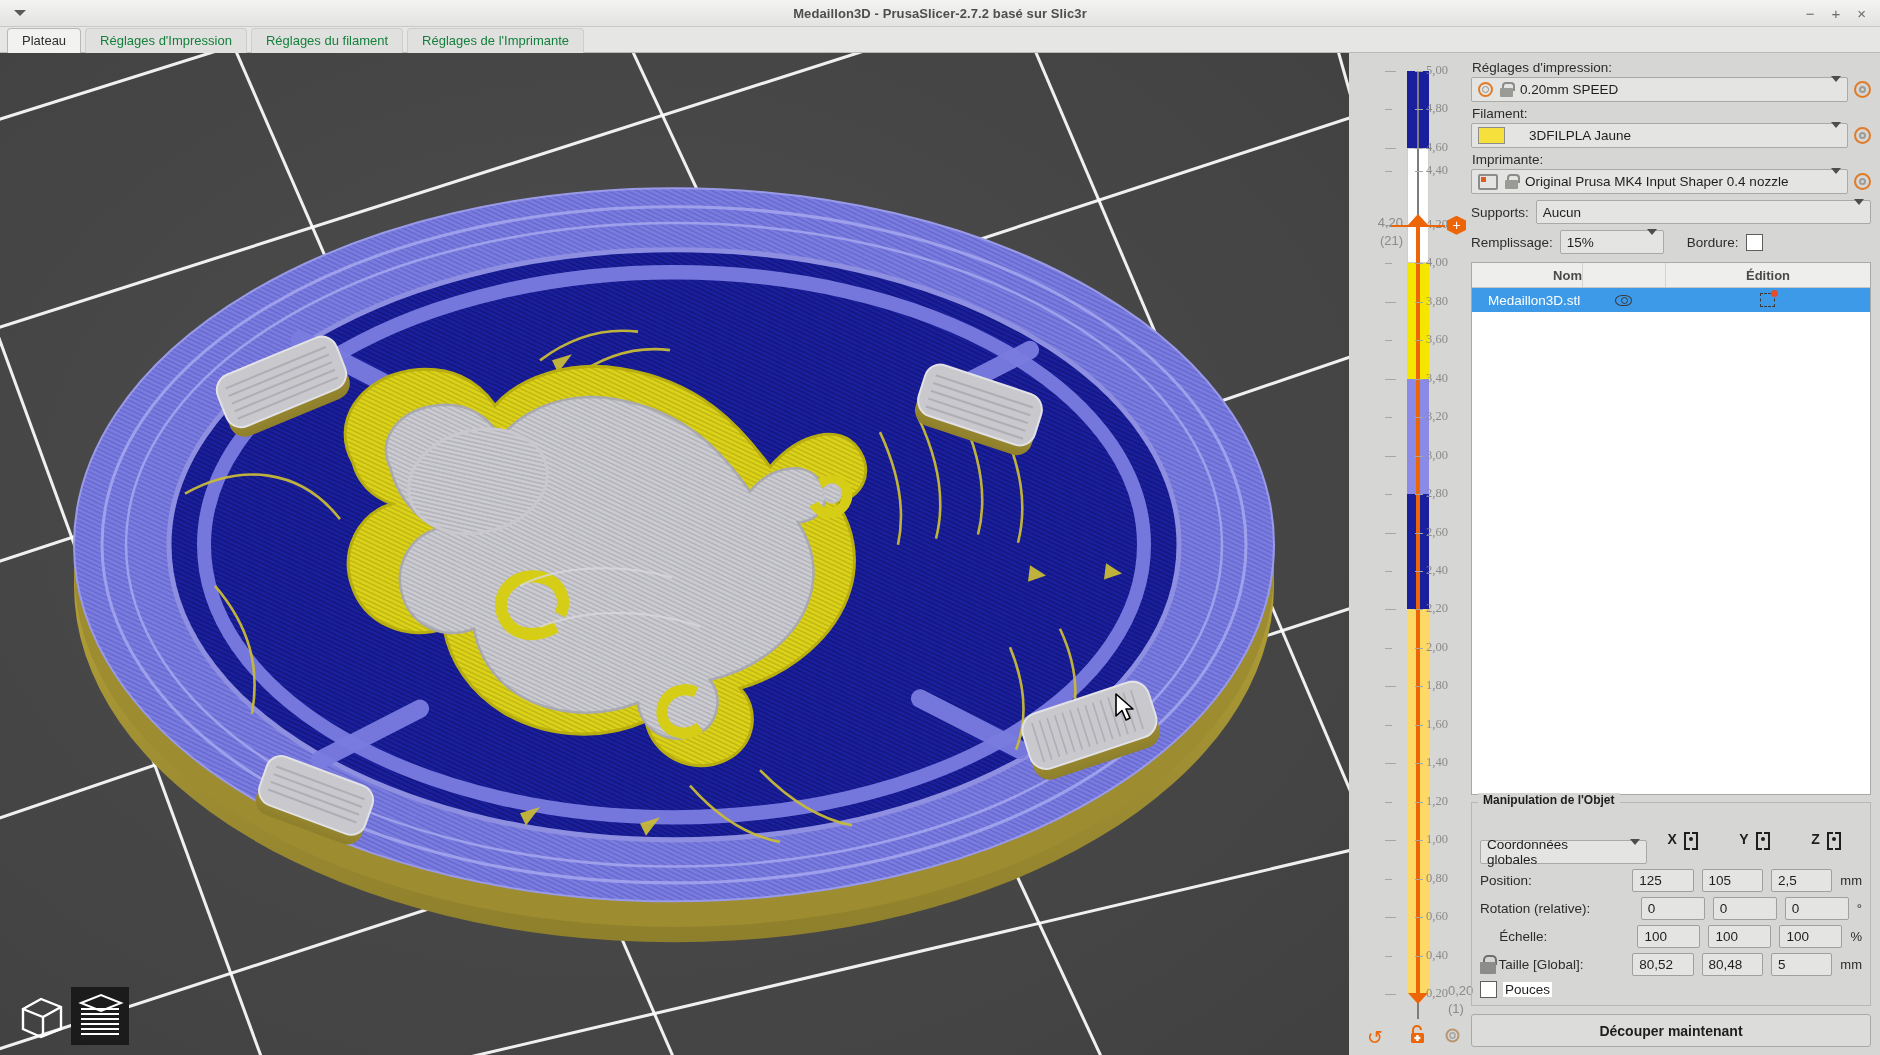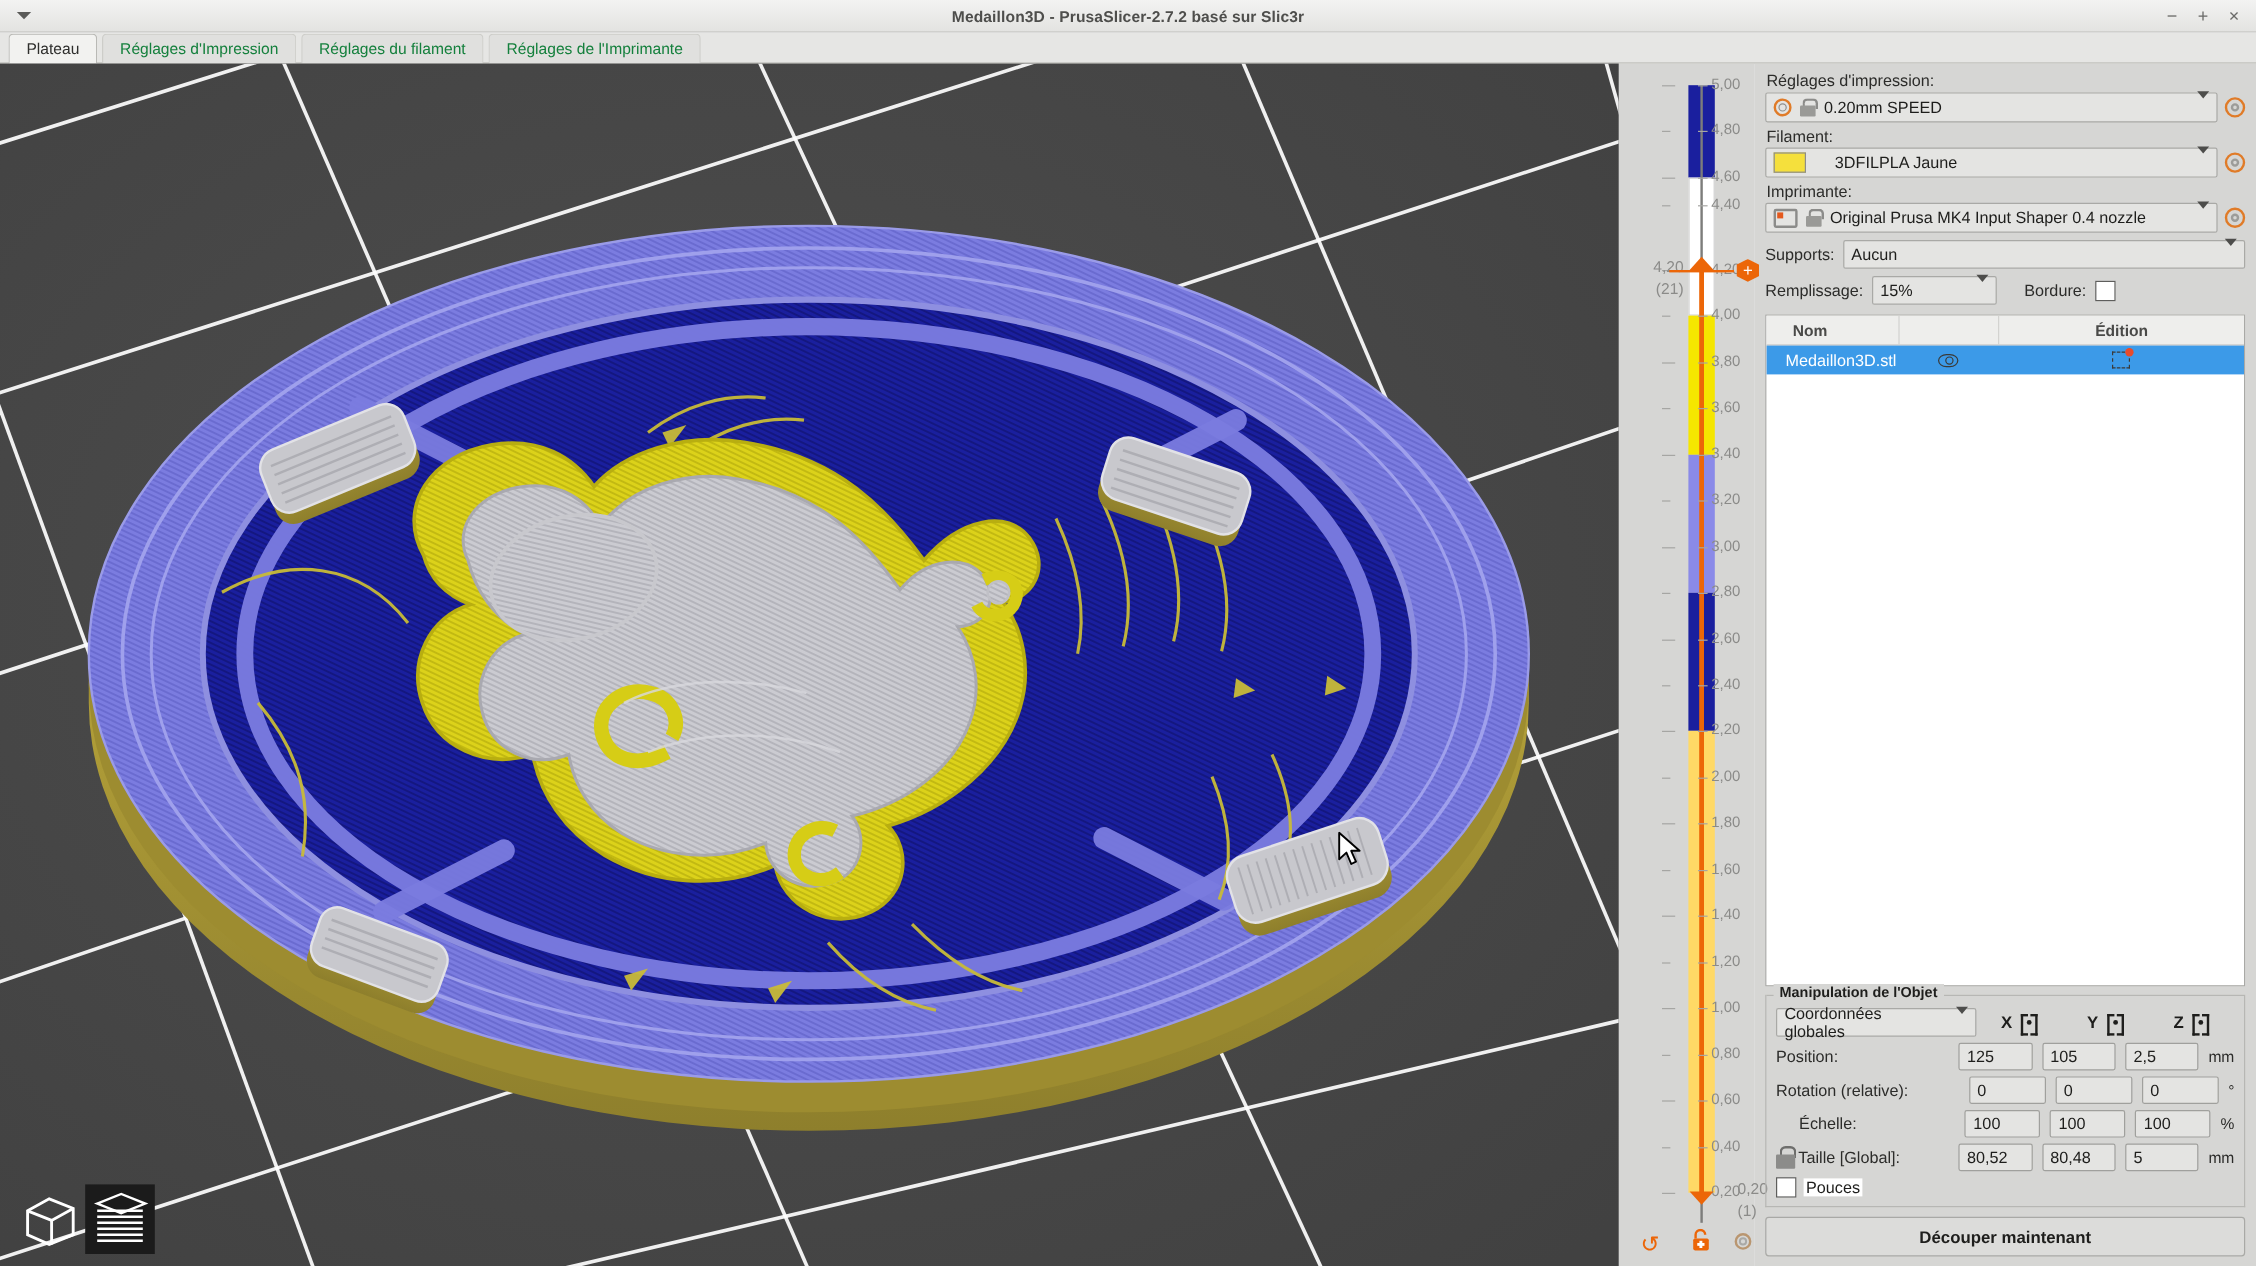--- a/index.html
+++ b/index.html
@@ -79,21 +79,21 @@
     background: #d6d6d4;
     position: relative;
   }
   .lay-track { position:absolute; left: 58px; top: 18px; bottom: 36px; width: 22px; }
   .lay-band { position:absolute; left:0; width:22px; }
   .lay-center { position:absolute; left:10px; top:0; bottom:0; width:2px; background:#7d7d7b; }
   .lay-prog { position:absolute; left:9px; width:4px; background:#ec6608; }
   .tickrow { position:absolute; left:-22px; right:-70px; height:1px; }
   .tick-s { position:absolute; left:0; width:9px; height:1px; background:#a6a6a3; top:0;}
   .tick-r { position:absolute; left:30px; width:8px; height:1px; background:#a6a6a3; top:0;}
-  .tick-lbl { position:absolute; left:41px; top:-8px; font-size:12.5px; color:#8b8b89; white-space:nowrap; }
+  .tick-lbl { position:absolute; left:41px; top:-8px; font-size:12.5px; color:#8b8b89; white-space:nowrap;font-family:Liberation Serif, serif; }
   .lay-hi-label { position:absolute; font-size:13px; color:#8b8b89; text-align:right; white-space:nowrap; }
   .lay-handle-top {
     position:absolute; width:0;height:0;
     border-left:10px solid transparent;border-right:10px solid transparent;border-bottom:11px solid #ec6608;
   }
   .lay-handle-bot {
     position:absolute; width:0;height:0;
     border-left:10px solid transparent;border-right:10px solid transparent;border-top:11px solid #ec6608;
   }
   .lay-hbar { position:absolute; height:2px; background:#ec6608; }
@@ -151,21 +151,21 @@
     display:flex;align-items:center;padding:0 6px;font-size:13.5px;color:#1e1e1c;cursor:pointer; gap:14px;
   }
   .chkbox { width:17px;height:17px;background:#fff;border:1.5px solid #5e5e5c; cursor:pointer; flex:0 0 17px;}
 
   
   .objtable {
     margin-top:5px; background:#fff; border:1px solid #a9a9a6;
     flex:1; min-height:0; display:flex; flex-direction:column; overflow:hidden;
   }
   .objhead { display:flex; height:25px; background:#eeeeec; border-bottom:1px solid #c6c6c3; align-items:center; }
-  .objhead .c1 { flex:1; padding-left:22px; font-size:13px; font-weight:bold; color:#4a4a48; }
+  .objhead .c1 { flex:1; padding-left:22px; font-size:13px; font-weight:bold; color:#4a4a48;text-align:right; }
   .objhead .c2 { width:83px; border-left:1px solid #d3d3d0; height:100%; }
   .objhead .c3 { width:205px; border-left:1px solid #d3d3d0; height:100%;
                  display:flex;align-items:center;justify-content:center;font-size:13px;font-weight:bold;color:#4a4a48;}
   .objrow { display:flex; height:24px; align-items:center; background:#3c9ae8; cursor:pointer; }
   .objrow .c1 { flex:1; padding-left:16px; font-size:13.5px; color:#fff; }
   .objrow .c2 { width:83px; display:flex;align-items:center;justify-content:center; }
   .objrow .c3 { width:205px; display:flex;align-items:center;justify-content:center; }
   .eyeico { width:17px;height:11px;border:1.6px solid #3a3a38;border-radius:50%/60%; position:relative;}
   .eyeico::after{content:"";position:absolute;left:5px;top:1px;width:5px;height:5px;border:1.5px solid #3a3a38;border-radius:50%;}
   .editico { width:15px;height:14px;border:1.8px dashed #3a3a38; position:relative; }
@@ -175,21 +175,21 @@
   .manip { margin-top:7px; position:relative; padding: 11px 8px 7px 8px; border:1px solid #b7b7b4; border-top:none; }
   .manip-legend {
     position:absolute; top:-9px; left:6px; background:#d6d6d4; padding: 0 5px;
     font-size:12px; font-weight:bold; color:#1e1e1c;
   }
   .manip-topline { position:absolute; top:0; left:0; right:0; height:1px; background:#b7b7b4; }
   .mrow { display:flex; align-items:center; margin-bottom:5px; }
   .mlabel { font-size:13.5px; color:#2c2c2a; }
   .coordsel {
     height:24px; background:#e4e4e2;border:1px solid #a9a9a6;border-radius:2px;
-    display:flex;align-items:center;gap:10px;padding:0 6px;font-size:13.5px;color:#1e1e1c;cursor:pointer;
+    display:flex;align-items:center;gap:10px;padding:0 6px;font-size:13.5px;color:#1e1e1c;cursor:pointer;margin-top:27px;
   }
   .axhead { display:flex; align-items:center; gap:7px; font-size:14px; font-weight:bold; color:#1e1e1c; }
   .axbracket { width:14px;height:14px; position:relative; }
   .axbracket::before,.axbracket::after{content:"";position:absolute;top:0;width:4px;height:14px;border:2px solid #1e1e1c;}
   .axbracket::before{left:0;border-right:none;}
   .axbracket::after{right:0;border-left:none;}
   .axdot { position:absolute; left:5px; top:5px; width:4px;height:4px;background:#1e1e1c;border-radius:50%; }
   .mfield {
     height:23px; background:#e4e4e2;border:1px solid #a0a09d;border-radius:2px;
     display:flex;align-items:center;padding:0 6px;font-size:13.5px;color:#1e1e1c;

